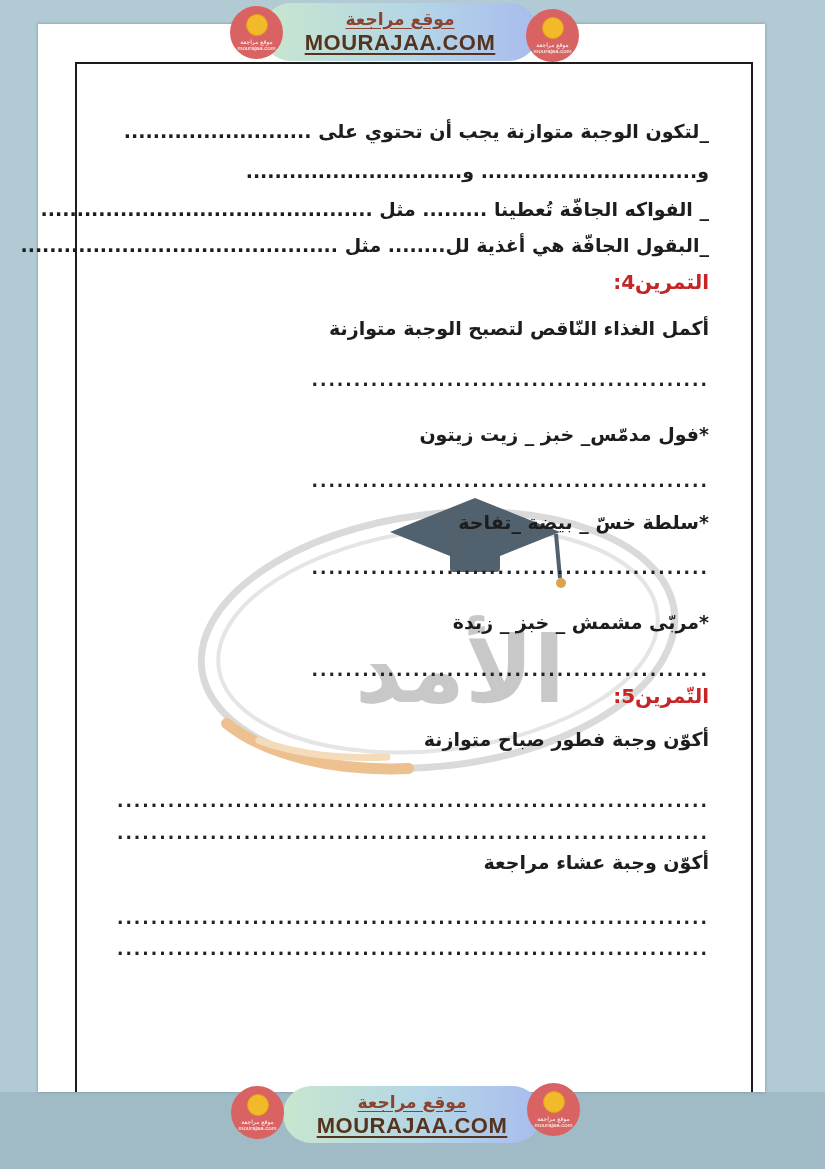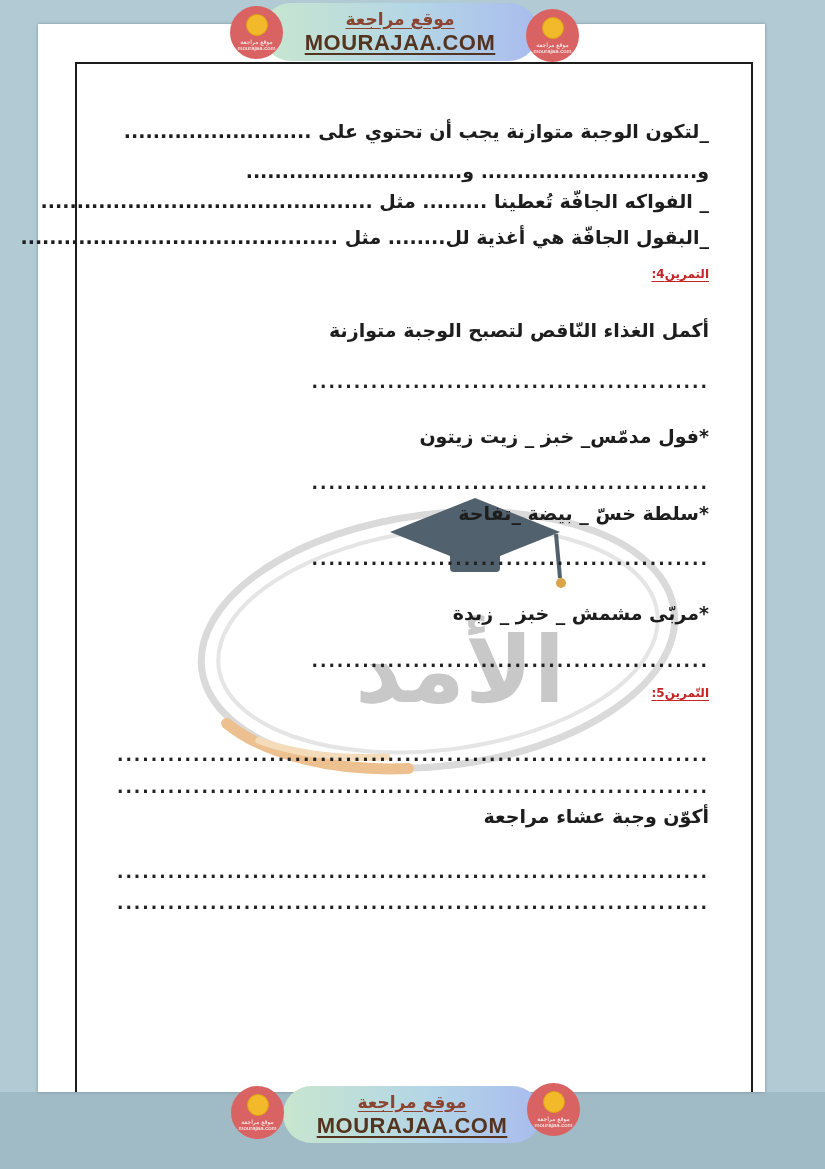--- a/index.html
+++ b/index.html
@@ -19,21 +19,21 @@
     border:2px solid #1c1c1c;border-bottom:none;
     z-index:3;
   }
   .content{
     position:relative;direction:rtl;text-align:right;
     padding:0 42px 0 38px;
     color:#1d1d1d;font-weight:700;font-size:19px;line-height:26px;
   }
   .line{white-space:nowrap;}
   .h-red{
-    color:#c52525;font-size:12px;text-decoration:underline;
+    color:#c52525;font-size:20px;
     text-underline-offset:3px;
   }
   .dots-ind,.dots-full{
     letter-spacing:2px;font-size:17px;color:#222;overflow:hidden;
   }
   
   .watermark{position:absolute;left:150px;top:466px;z-index:1;}
   
   .band{
     position:absolute;left:0;top:1092px;width:825px;height:77px;
@@ -88,32 +88,33 @@
       <path d="M368,44 L372,88" stroke="#51616d" stroke-width="4" fill="none"></path>
       <circle cx="373" cy="93" r="5" fill="#d9a44a"></circle>
     </g>
     <text x="272" y="212" font-size="92" font-weight="bold" fill="#c8c8c8" text-anchor="middle" font-family="DejaVu Sans, sans-serif" direction="rtl">الأمد</text>
   </svg>
 
   <div class="borderbox">
     <div class="content" lang="ar">
       <div class="line" style="margin-top:54px">_لتكون الوجبة متوازنة يجب أن تحتوي على ..........................</div>
       <div class="line" style="margin-top:14px">و.............................. و..............................</div>
-      <div class="line" style="margin-top:4px">_ الفواكه الجافّة تُعطينا ......... مثل ..............................................</div>
+      <div class="line" style="margin-top:12px">_ الفواكه الجافّة تُعطينا ......... مثل ..............................................</div>
       <div class="line" style="margin-top:10px">_البقول الجافّة هي أغذية لل........ مثل ............................................</div>
       <div class="line h-red" style="margin-top:11px">التمرين4:</div>
-      <div class="line" style="margin-top:30px">أكمل الغذاء النّاقص لتصبح الوجبة متوازنة</div>
+      <div class="line" style="margin-top:20px">أكمل الغذاء النّاقص لتصبح الوجبة متوازنة</div>
       <div class="line dots-ind" style="margin-top:26px">...............................................</div>
       <div class="line" style="margin-top:28px">*فول مدمّس_ خبز _ زيت زيتون</div>
       <div class="line dots-ind" style="margin-top:21px">...............................................</div>
-      <div class="line" style="margin-top:4px">*سلطة خسّ _ بيضة _تفاحة</div>
+      <div class="line" style="margin-top:15px">*سلطة خسّ _ بيضة _تفاحة</div>
       <div class="line dots-ind" style="margin-top:20px">...............................................</div>
       <div class="line" style="margin-top:28px">*مربّى مشمش _ خبز _ زبدة</div>
       <div class="line dots-ind" style="margin-top:22px">...............................................</div>
-      <div class="line h-red" style="margin-top:6px">التّمرين5:</div>
+      <div class="line h-red" style="">التّمرين5:</div>
+      <div class="line" style="margin-top:17px">أكوّن وجبة فطور صباح متوازنة</div>
       <div class="line dots-full" style="margin-top:36px">........................................................................</div>
       <div class="line dots-full" style="margin-top:6px">........................................................................</div>
       <div class="line" style="margin-top:3px">أكوّن وجبة عشاء مراجعة</div>
       <div class="line dots-full" style="margin-top:30px">........................................................................</div>
       <div class="line dots-full" style="margin-top:5px">........................................................................</div>
     </div>
   </div>
 </div>
 
 <div class="pill" style="left:262px;top:3px">

